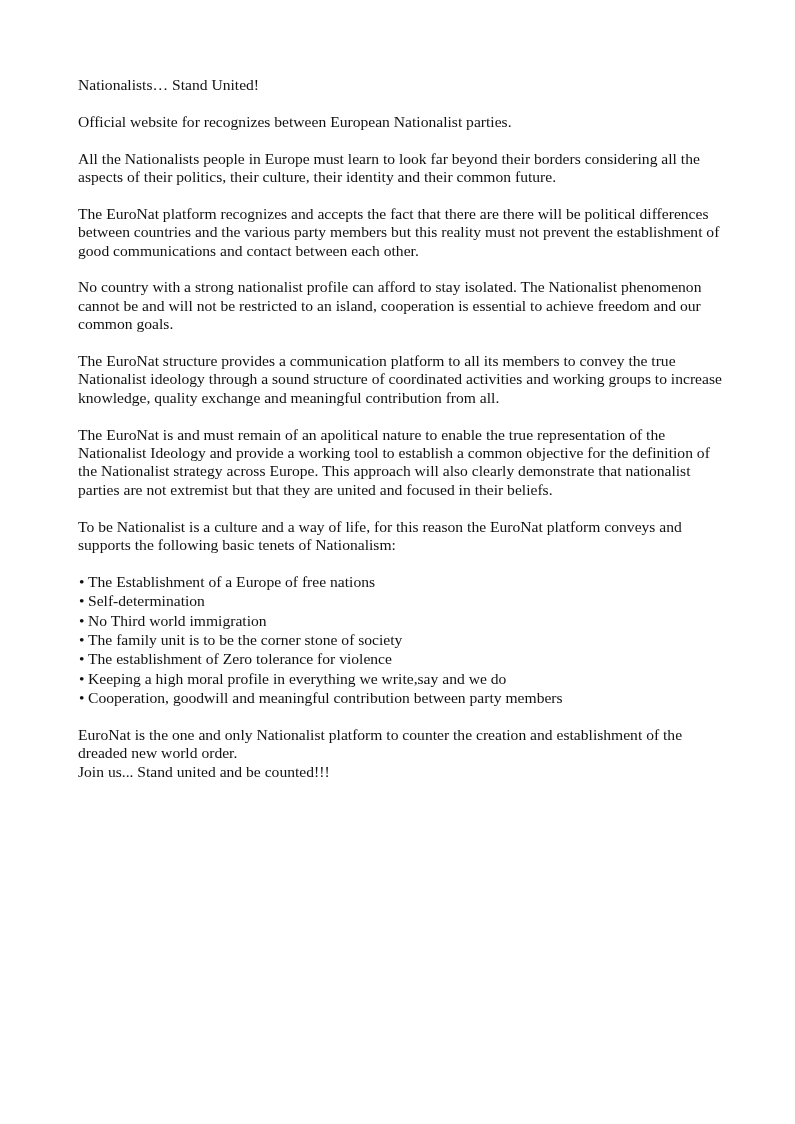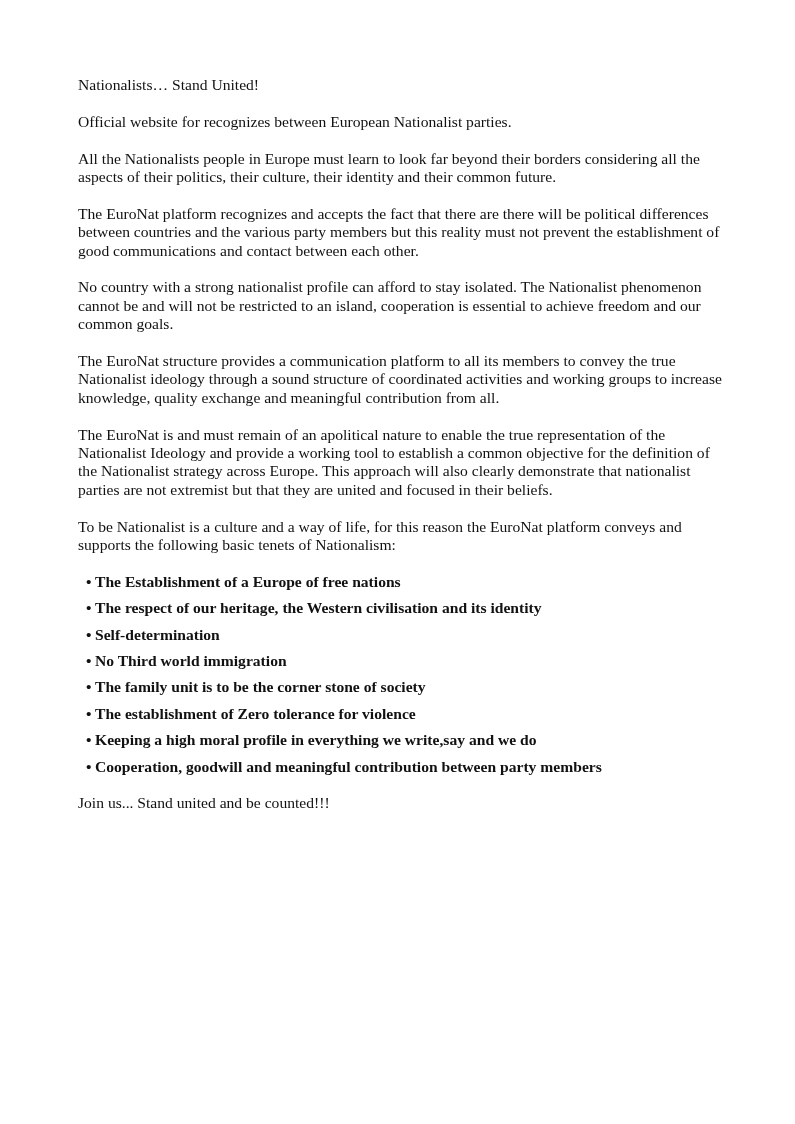--- a/index.html
+++ b/index.html
@@ -25,23 +25,22 @@
     }
     p {
       margin: 0 0 18.4px 0;
     }
     .bullets {
       margin: 0 0 18.4px 0;
       padding: 0;
       list-style: none;
     }
     .bullets li {
-      margin: 8px;
+      margin: 1px;
       padding: 0;
-      font-weight: bold;
     }
     .bullets li .dot {
       display: inline-block;
       width: 9px;
     }
     .closing p {
       margin: 0;
     }
   </style>
 </head>
@@ -53,25 +52,25 @@
 
   <p>All the Nationalists people in Europe must learn to look far beyond their borders considering all the aspects of their politics, their culture, their identity and their common future.</p>
   <p>The EuroNat platform recognizes and accepts the fact that there are there will be political differences between countries and the various party members but this reality must not prevent the establishment of good communications and contact between each other.</p>
   <p>No country with a strong nationalist profile can afford to stay isolated. The Nationalist phenomenon cannot be and will not be restricted to an island, cooperation is essential to achieve freedom and our common goals.</p>
   <p>The EuroNat structure provides a communication platform to all its members to convey the true Nationalist ideology through a sound structure of coordinated activities and working groups to increase knowledge, quality exchange and meaningful contribution from all.</p>
   <p>The EuroNat is and must remain of an apolitical nature to enable the true representation of the Nationalist Ideology and provide a working tool to establish a common objective for the definition of the Nationalist strategy across Europe. This approach will also clearly demonstrate that nationalist parties are not extremist but that they are united and focused in their beliefs.</p>
   <p>To be Nationalist is a culture and a way of life, for this reason the EuroNat platform conveys and supports the following basic tenets of Nationalism:</p>
 
   <ul class="bullets">
     <li><span class="dot">•</span><span>The Establishment of a Europe of free nations</span></li>
-    <li><span class="dot">•</span><span>The respect of our heritage, the Western civilisation and its identity</span></li>
     <li><span class="dot">•</span><span>Self-determination</span></li>
     <li><span class="dot">•</span><span>No Third world immigration</span></li>
     <li><span class="dot">•</span><span>The family unit is to be the corner stone of society</span></li>
     <li><span class="dot">•</span><span>The establishment of Zero tolerance for violence</span></li>
     <li><span class="dot">•</span><span>Keeping a high moral profile in everything we write,say and we do</span></li>
     <li><span class="dot">•</span><span>Cooperation, goodwill and meaningful contribution between party members</span></li>
   </ul>
 
   <div class="closing">
+    <p>EuroNat is the one and only Nationalist platform to counter the creation and establishment of the dreaded new world order.</p>
     <p>Join us... Stand united and be counted!!!</p>
   </div>
 </div>
 
 </body></html>

